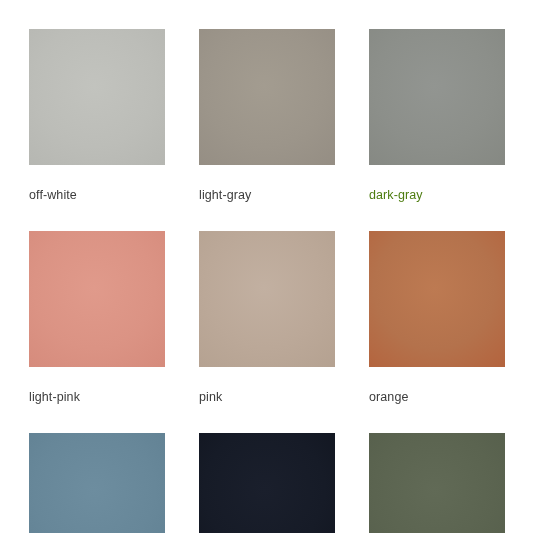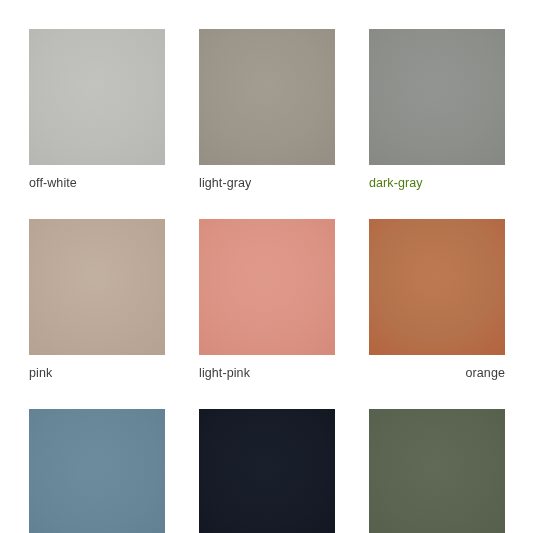--- a/index.html
+++ b/index.html
@@ -32,21 +32,21 @@
     flex-direction: column;
   }
 
   .swatch-chip {
     width: 136px;
     height: 136px;
     display: block;
   }
 
   .swatch-label {
-    margin-top: 11px;
+    margin-top: 23px;
     font-size: 12.5px;
     line-height: 14px;
     color: #3c3c3c;
     letter-spacing: 0.1px;
     white-space: nowrap;
   }
 </style>
 </head>
 <body style="background: rgb(255, 255, 255);">
 
@@ -57,30 +57,30 @@
     </div>
     <div class="swatch-cell">
       <div class="swatch-chip" style="background: radial-gradient(85% 85% at 48% 42%, rgb(163, 156, 144) 0%, rgb(156, 149, 138) 52%, rgb(147, 140, 130) 100%);"></div>
       <div class="swatch-label" style="color: rgb(60, 60, 60);">light-gray</div>
     </div>
     <div class="swatch-cell">
       <div class="swatch-chip" style="background: radial-gradient(85% 85% at 48% 42%, rgb(146, 149, 145) 0%, rgb(140, 143, 138) 52%, rgb(132, 135, 129) 100%);"></div>
       <div class="swatch-label" style="color: #4d7c0f;">dark-gray</div>
     </div>
     <div class="swatch-cell">
+      <div class="swatch-chip" style="background: radial-gradient(85% 85% at 48% 42%, rgb(224, 154, 139) 0%, rgb(219, 147, 132) 52%, rgb(212, 137, 122) 100%);"></div>
+      <div class="swatch-label" style="color: rgb(60, 60, 60);">light-pink</div>
+    </div>
+    <div class="swatch-cell">
       <div class="swatch-chip" style="background: radial-gradient(85% 85% at 48% 42%, rgb(194, 176, 161) 0%, rgb(187, 168, 152) 52%, rgb(179, 160, 143) 100%);"></div>
       <div class="swatch-label" style="color: rgb(60, 60, 60);">pink</div>
     </div>
     <div class="swatch-cell">
-      <div class="swatch-chip" style="background: radial-gradient(85% 85% at 48% 42%, rgb(224, 154, 139) 0%, rgb(219, 147, 132) 52%, rgb(212, 137, 122) 100%);"></div>
-      <div class="swatch-label" style="color: rgb(60, 60, 60);">light-pink</div>
-    </div>
-    <div class="swatch-cell">
       <div class="swatch-chip" style="background: radial-gradient(85% 85% at 48% 42%, rgb(189, 122, 82) 0%, rgb(180, 114, 76) 52%, rgb(180, 96, 58) 100%);"></div>
-      <div class="swatch-label" style="color: rgb(60, 60, 60); text-align: right;">orange</div>
+      <div class="swatch-label" style="color: rgb(60, 60, 60);">orange</div>
     </div>
     <div class="swatch-cell">
       <div class="swatch-chip" style="background: radial-gradient(85% 85% at 48% 42%, rgb(109, 141, 159) 0%, rgb(103, 135, 153) 52%, rgb(95, 127, 145) 100%);"></div>
     </div>
     <div class="swatch-cell">
       <div class="swatch-chip" style="background: radial-gradient(85% 85% at 48% 42%, rgb(26, 31, 44) 0%, rgb(22, 27, 39) 52%, rgb(16, 20, 30) 100%);"></div>
     </div>
     <div class="swatch-cell">
       <div class="swatch-chip" style="background: radial-gradient(85% 85% at 48% 42%, rgb(97, 106, 86) 0%, rgb(91, 100, 80) 52%, rgb(84, 93, 74) 100%);"></div>
     </div>

